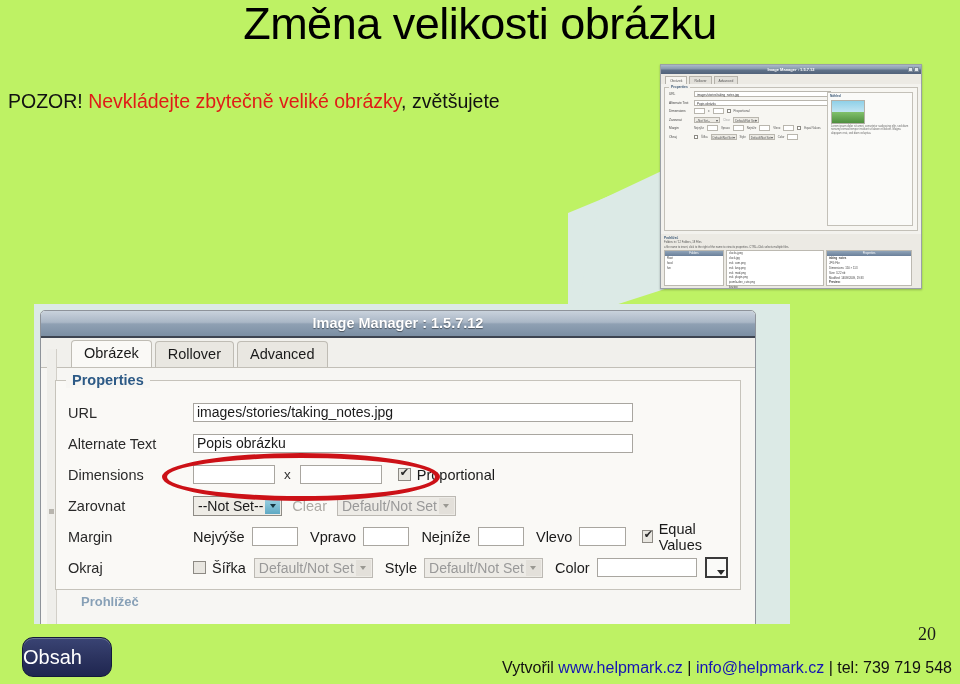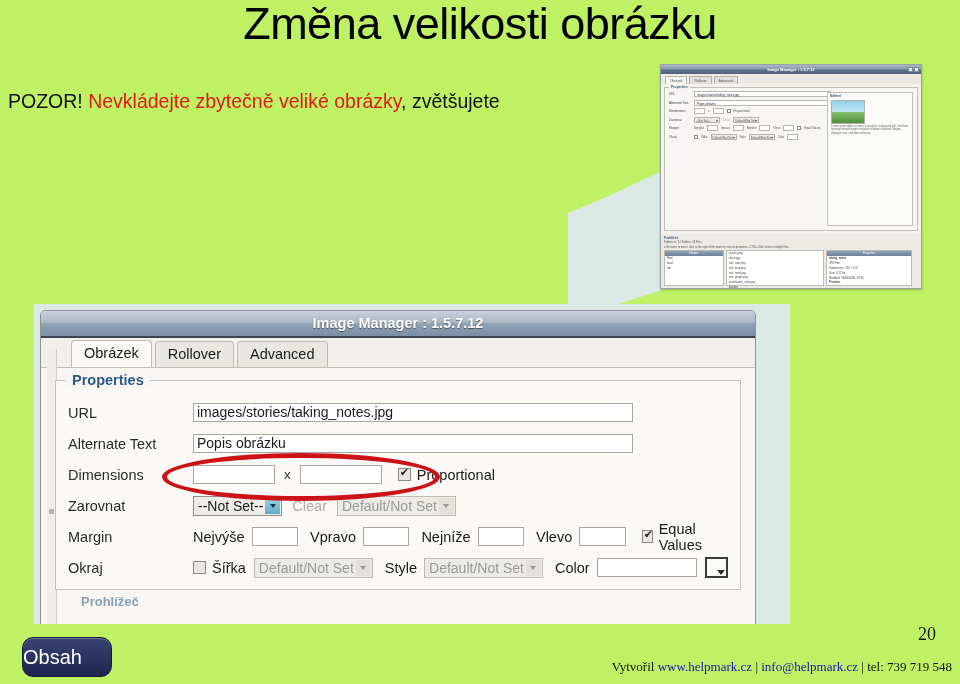--- a/index.html
+++ b/index.html
@@ -267,24 +267,23 @@
     position: absolute;
     right: 24px; top: 624px;
     font-family: "Liberation Serif", serif;
     font-size: 18px;
     color: #1a1a1a;
   }
   .footer-credit {
     position: absolute;
     left: 0; right: 8px; top: 659px;
     text-align: right;
-    font-size: 13px;
+    font-size: 16px;
     color: #111111;
     white-space: nowrap;
-    font-family: Liberation Serif, serif;
   }
   .footer-credit .lnk { color: #1414b4; }
 </style>
 </head>
 <body>
 
 <div id="slide">
 
   <svg class="callout-svg" viewBox="0 0 960 684">
     <polygon points="660,175 660,290 568,318 568,213" fill="#dceae6"></polygon>

